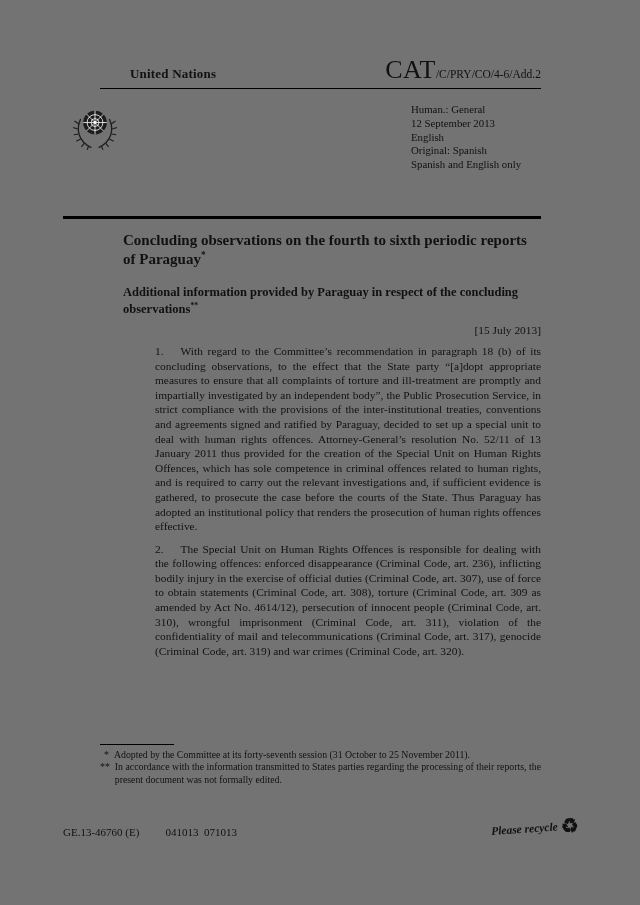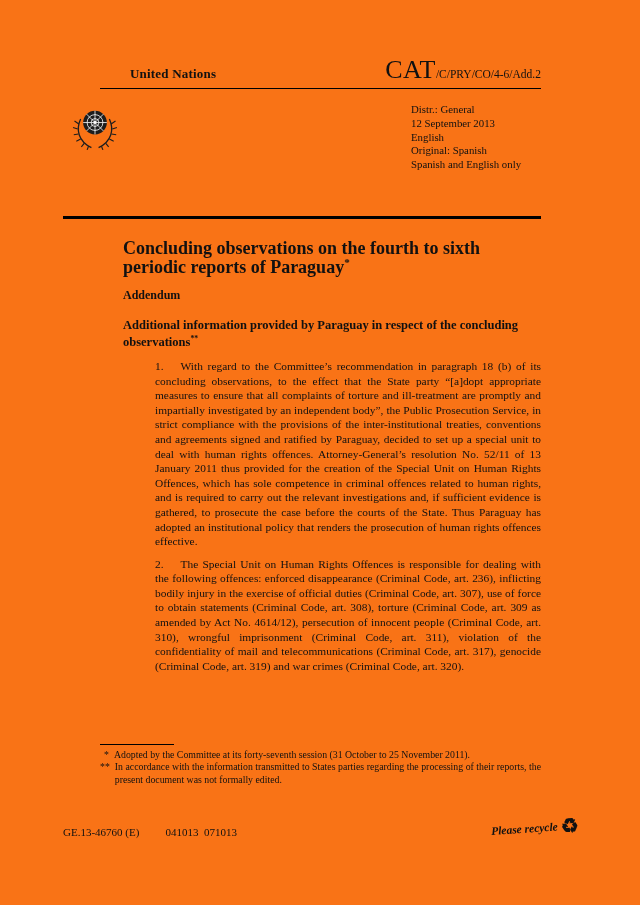--- a/index.html
+++ b/index.html
@@ -7,21 +7,21 @@
   body {
     width:640px; height:905px;
     position:relative;
     font-family:"Liberation Serif", serif;
     color:#111;
     overflow:hidden;
   }
   .page {
     position:absolute; inset:0;
     padding:0 99px 8px 63px;
-    background:#f97316;
+    background:#737373;
   }
   
   .masthead {
     margin-top:55px;
     display:flex; justify-content:space-between; align-items:baseline;
   }
   .org { font-weight:bold; font-size:13px; margin-left:67px; letter-spacing:.2px; }
   .symbol { font-size:11.5px; white-space:nowrap; }
   .symbol .big { font-size:26px; letter-spacing:.5px; }
   .thin-rule { border-top:1px solid #000; margin-left:37px; margin-top:3px; }
@@ -34,21 +34,21 @@
   }
   .distr-block {
     margin-left:auto; width:130px;
     font-size:10.8px; line-height:13.8px;
     padding-top:5px;
   }
   .thick-rule { border-top:3px solid #000; margin-top:44px; }
   
   .committee { margin-top:26px; font-weight:bold; font-size:12.5px; }
   .indented { margin-left:60px; }
-  .main-title { margin-top:20px; font-weight:bold; font-size:18px; line-height:19.5px; }
+  .main-title { margin-top:12px; font-weight:bold; font-size:15px; line-height:19.5px; }
   .addendum  { margin-top:10px; font-weight:bold; font-size:12px; }
   .subtitle  { margin-top:14px; font-weight:bold; font-size:12.5px; line-height:17px; }
   sup { font-size:62%; line-height:0; }
   .date-line { margin-top:6px; text-align:right; font-size:11.4px; }
   .para {
     margin-top:8px;
     font-size:11.4px; line-height:14.6px;
     text-align:justify;
     margin-left:32px;
   }
@@ -116,37 +116,37 @@
           <path d="M54.5 25 L60.5 21"></path>
           <path d="M56 32 L62.5 30"></path>
           <path d="M55 39 L61.5 40"></path>
           <path d="M52 46 L58 49"></path>
           <path d="M47 52 L51 57"></path>
           <path d="M41 56 L43 61"></path>
         </g>
       </svg>
     </div>
     <div class="distr-block">
-      <div>Distr.: General</div>
+      <div>Human.: General</div>
       <div>12 September 2013</div>
       <div>English</div>
       <div>Original: Spanish</div>
       <div>Spanish and English only</div>
     </div>
   </div>
   <div class="thick-rule"></div>
 
 
   <div class="indented">
     <div class="main-title"><span>Concluding observations on the fourth to sixth periodic reports of Paraguay</span><sup>*</sup></div>
 
-    <div class="addendum">Addendum</div>
 
     <div class="subtitle"><span>Additional information provided by Paraguay in respect of the concluding observations</span><sup>**</sup></div>
 
+    <div class="date-line">[15 July 2013]</div>
 
     <p class="para"><span class="pnum">1.</span><span>With regard to the Committee’s recommendation in paragraph 18 (b) of its concluding observations, to the effect that the State party “[a]dopt appropriate measures to ensure that all complaints of torture and ill-treatment are promptly and impartially investigated by an independent body”, the Public Prosecution Service, in strict compliance with the provisions of the inter-institutional treaties, conventions and agreements signed and ratified by Paraguay, decided to set up a special unit to deal with human rights offences. Attorney-General’s resolution No. 52/11 of 13 January 2011 thus provided for the creation of the Special Unit on Human Rights Offences, which has sole competence in criminal offences related to human rights, and is required to carry out the relevant investigations and, if sufficient evidence is gathered, to prosecute the case before the courts of the State. Thus Paraguay has adopted an institutional policy that renders the prosecution of human rights offences effective.</span></p>
 
     <p class="para"><span class="pnum">2.</span><span>The Special Unit on Human Rights Offences is responsible for dealing with the following offences: enforced disappearance (Criminal Code, art. 236), inflicting bodily injury in the exercise of official duties (Criminal Code, art. 307), use of force to obtain statements (Criminal Code, art. 308), torture (Criminal Code, art. 309 as amended by Act No. 4614/12), persecution of innocent people (Criminal Code, art. 310), wrongful imprisonment (Criminal Code, art. 311), violation of the confidentiality of mail and telecommunications (Criminal Code, art. 317), genocide (Criminal Code, art. 319) and war crimes (Criminal Code, art. 320).</span></p>
   </div>
 
   <div class="bottom">
     <div class="fn-rule"></div>
 
     <div class="footnote">

